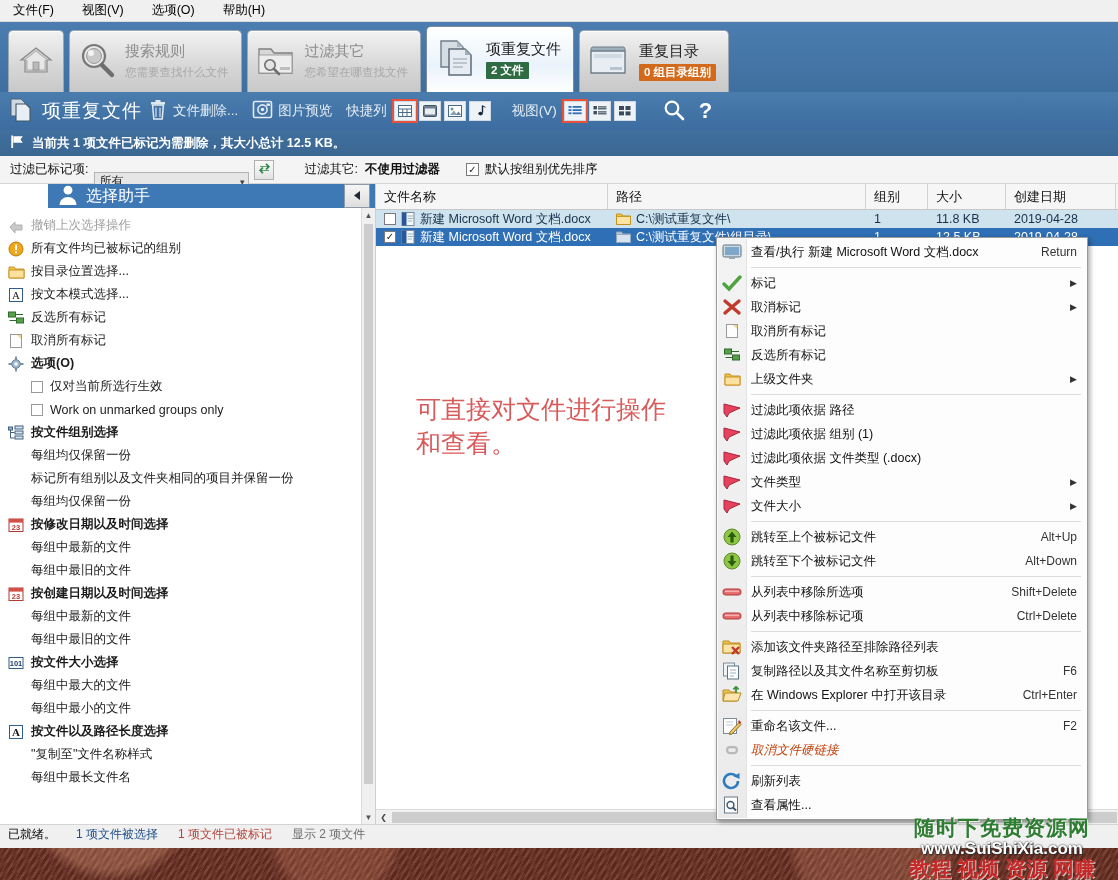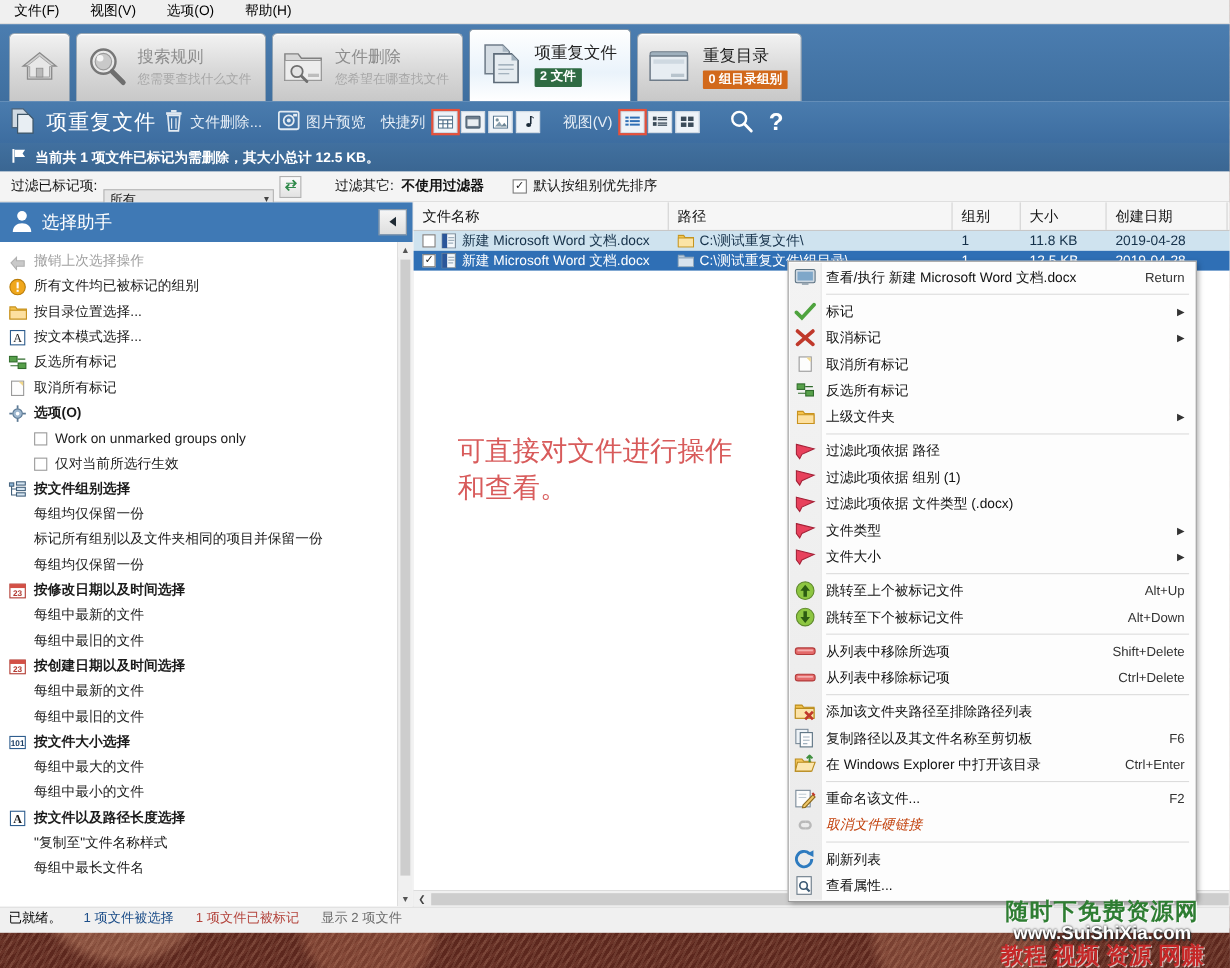--- a/index.html
+++ b/index.html
@@ -100,22 +100,22 @@
   }
   .refreshbtn{
     width:20px;height:20px;border:1px solid #b0b0b0;background:linear-gradient(#fbfbfb,#e2e2e2);
     margin-left:5px; display:flex;align-items:center;justify-content:center;
   }
   
   #split{ display:flex; height:640px; }
   
   #leftpanel{ width:376px; border-right:1px solid #cfcfcf; background:#fff; display:flex; flex-direction:column;}
   #lp-header{
-    height:36px; background:#3f79b5; display:flex; align-items:center;
-    padding:0 5px 0 10px; color:#fff; justify-content:space-between;
+    height:24px; background:#3f79b5; display:flex; align-items:center;
+    padding:0 5px 0 10px; color:#fff; justify-content:space-between;margin-left:48px;
   }
   #lp-header .t{ font-size:16px; margin-left:8px; }
   #collapse-btn{
     width:26px;height:24px;background:linear-gradient(#f6f6f6,#dedede);
     border:1px solid #8c9aa8; display:flex;align-items:center;justify-content:center;
   }
   #lp-scroll{ flex:1; display:flex; overflow:hidden; background:#fff; }
   #lp-list{ flex:1; padding:6px 0 0 0; overflow:hidden; }
   .asst-row{ display:flex; align-items:center; height:23px; padding-left:8px; font-size:12.5px; color:#1a1a1a;}
   .asst-row.head{ font-weight:bold; }
@@ -247,21 +247,21 @@
       <span>
         <svg width="40" height="34" viewBox="0 0 40 34">
           <path d="M3 6h12l3 4h18v20H3z" fill="#d8d8d8" stroke="#808080" stroke-width="1.3"></path>
           <path d="M3 12h33v18H3z" fill="#ededed" stroke="#9a9a9a" stroke-width=".9"></path>
           <circle cx="14" cy="22" r="5.2" fill="#e4e4e4" stroke="#6f6f6f" stroke-width="1.6"></circle>
           <line x1="18" y1="26" x2="23" y2="31" stroke="#6f6f6f" stroke-width="2.6" stroke-linecap="round"></line>
           <rect x="24" y="24" width="10" height="3" fill="#bdbdbd"></rect>
         </svg>
       </span>
       <span class="rtxt">
-        <div class="rtitle">文件删除</div>
+        <div class="rtitle">过滤其它</div>
         <div class="rsub">您希望在哪查找文件</div>
       </span>
     </div>
 
     <div class="rtab active">
       <span>
         <svg width="42" height="42" viewBox="0 0 42 42">
           <path d="M6 4h16l6 6v20H6z" fill="#d5dde4" stroke="#6f7c89" stroke-width="1.4"></path>
           <path d="M22 4l6 6h-6z" fill="#a8b6c2"></path>
           <path d="M14 12h16l6 6v20H14z" fill="#e6ecf1" stroke="#5d6b79" stroke-width="1.5"></path>
@@ -538,25 +538,25 @@
                     <rect x="7.2" y="12.5" width="1.6" height="3"></rect>
                     <rect x="0.5" y="7.2" width="3" height="1.6"></rect>
                     <rect x="12.5" y="7.2" width="3" height="1.6"></rect>
                   </g>
                 </svg>
               </span>
               <span>选项(O)</span>
             </div>
             <div class="asst-row sub2">
               <span class="cb"></span>
-              <span>Work on unmarked groups only</span>
+              <span>仅对当前所选行生效</span>
             </div>
             <div class="asst-row sub2">
               <span class="cb"></span>
-              <span>仅对当前所选行生效</span>
+              <span>Work on unmarked groups only</span>
             </div>
             <div class="asst-row head">
               <span class="ic">
                 <svg width="17" height="16" viewBox="0 0 17 16">
                   <rect x="0.5" y="2" width="4" height="3" fill="#8fb7d8" stroke="#43617c"></rect>
                   <rect x="7" y="1" width="8" height="3" fill="#d7e6f2" stroke="#43617c"></rect>
                   <rect x="7" y="6" width="8" height="3" fill="#d7e6f2" stroke="#43617c"></rect>
                   <rect x="7" y="11" width="8" height="3" fill="#d7e6f2" stroke="#43617c"></rect>
                   <path d="M2.5 5v8h4M2.5 7.5h4" stroke="#43617c" fill="none"></path>
                 </svg>

